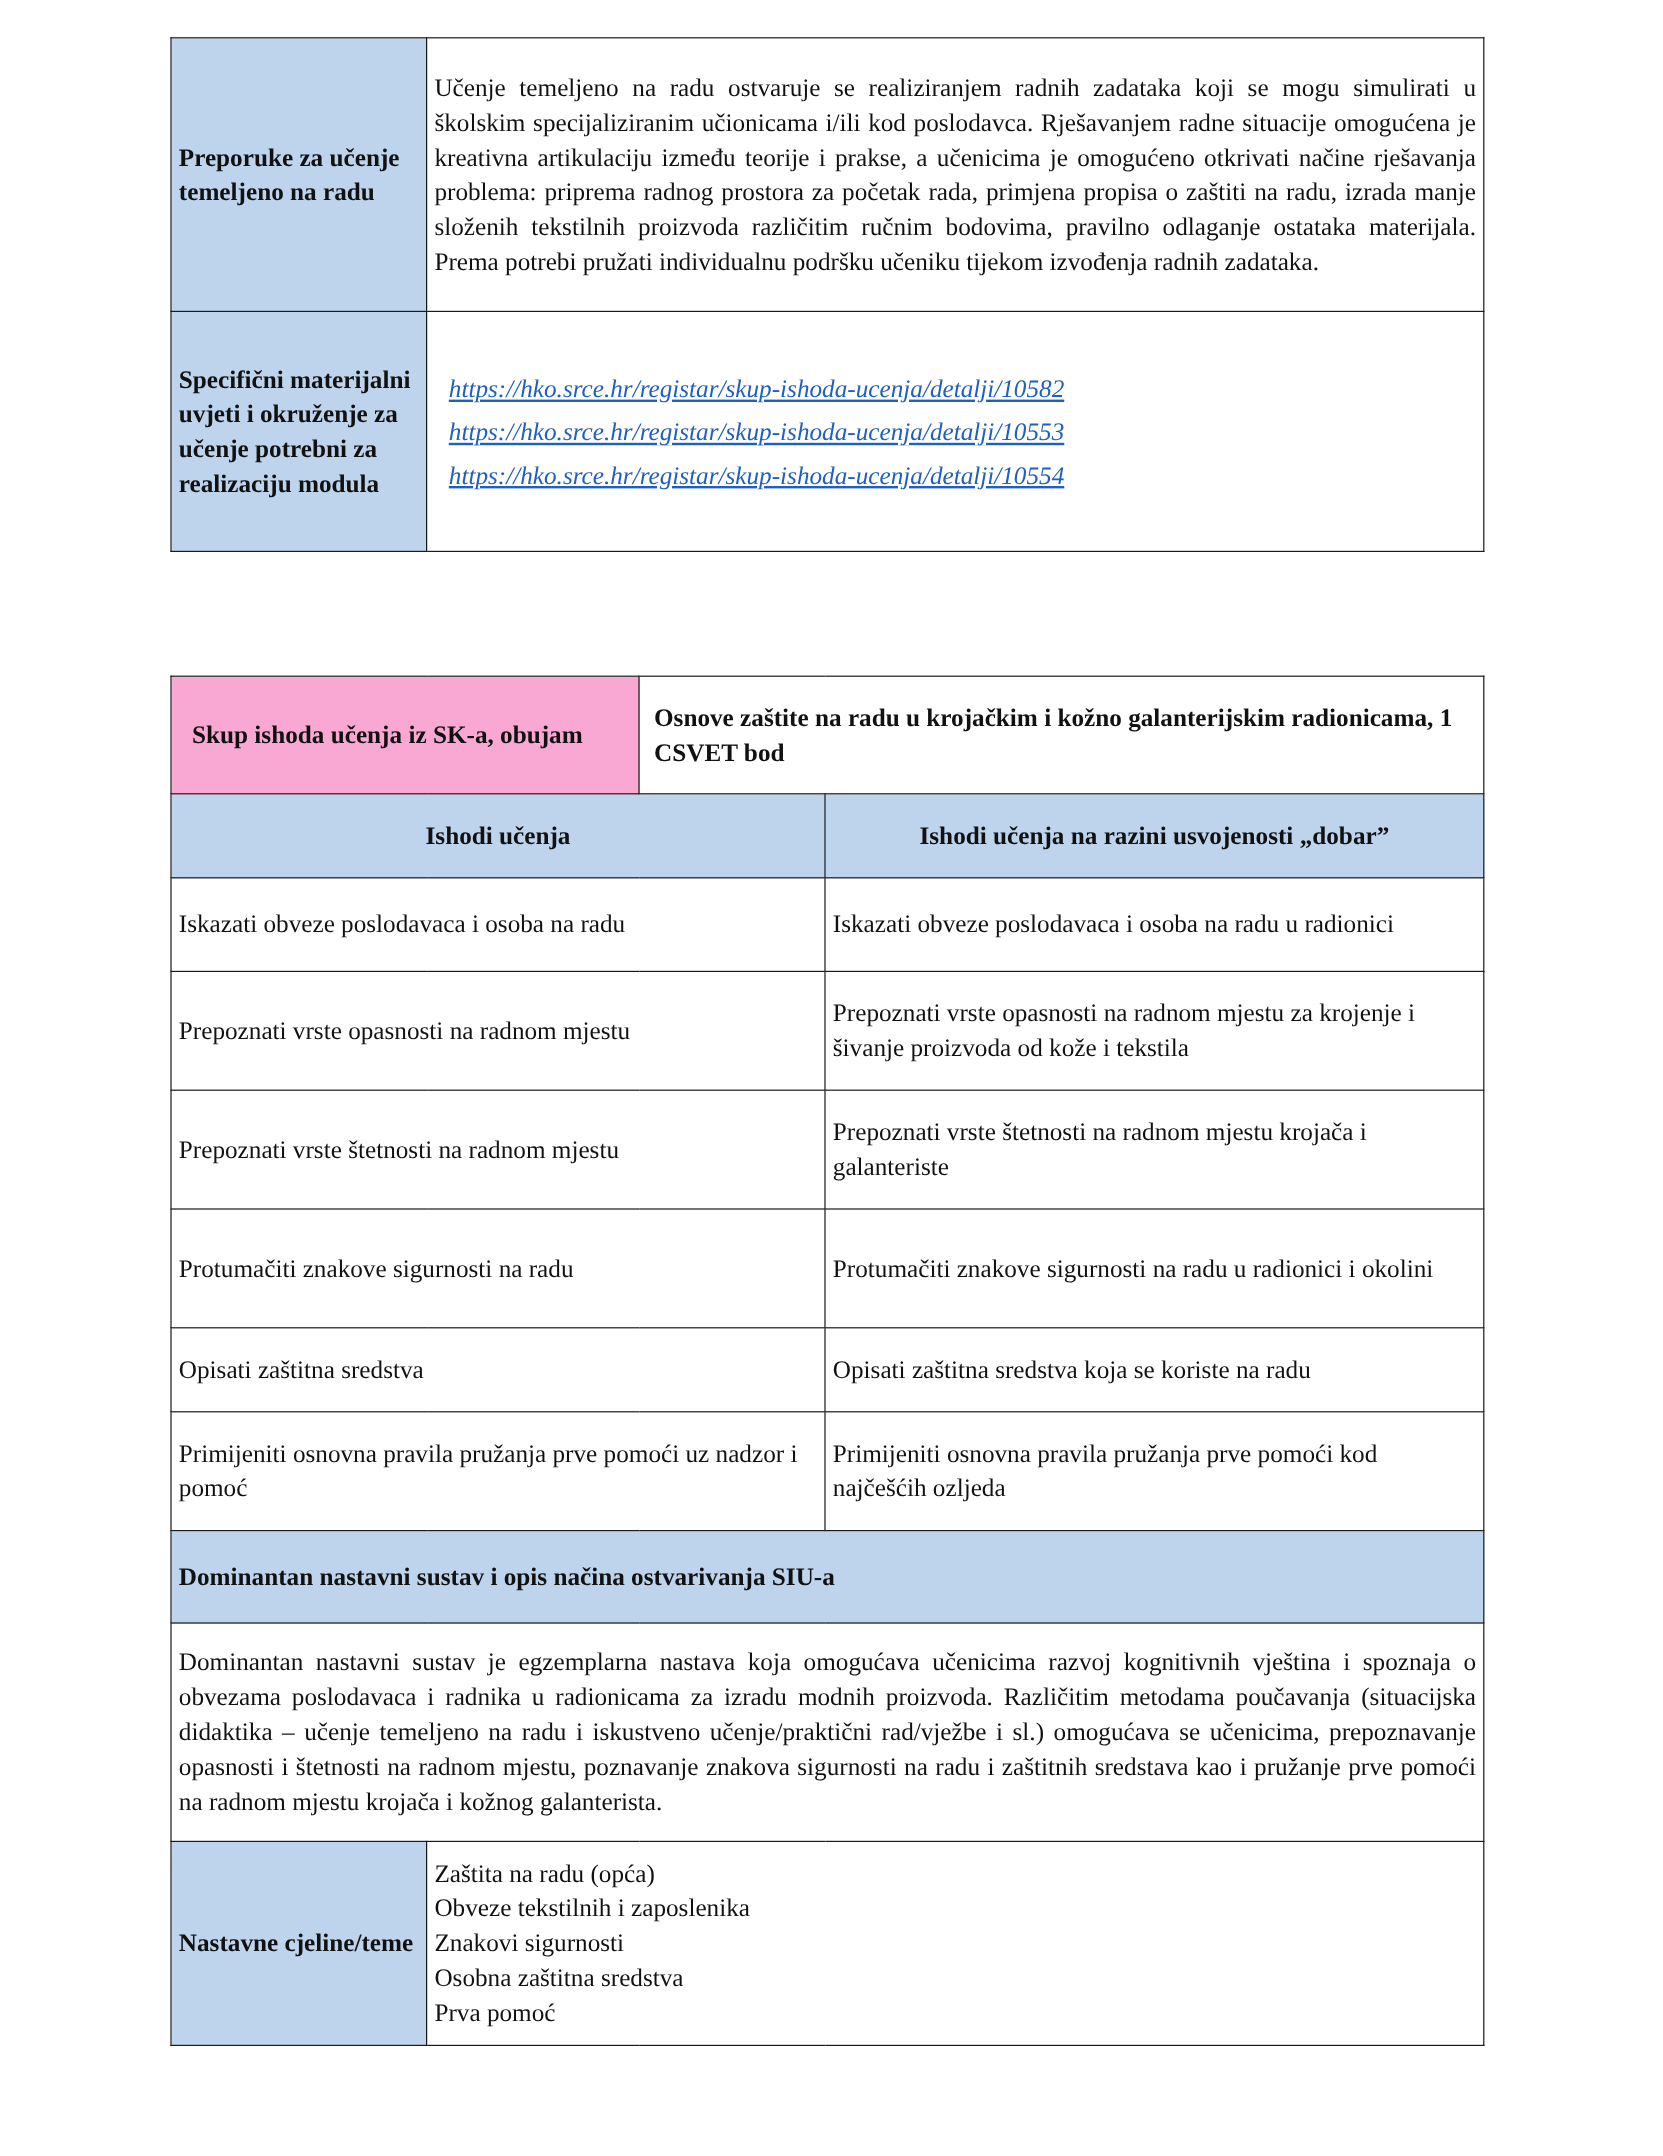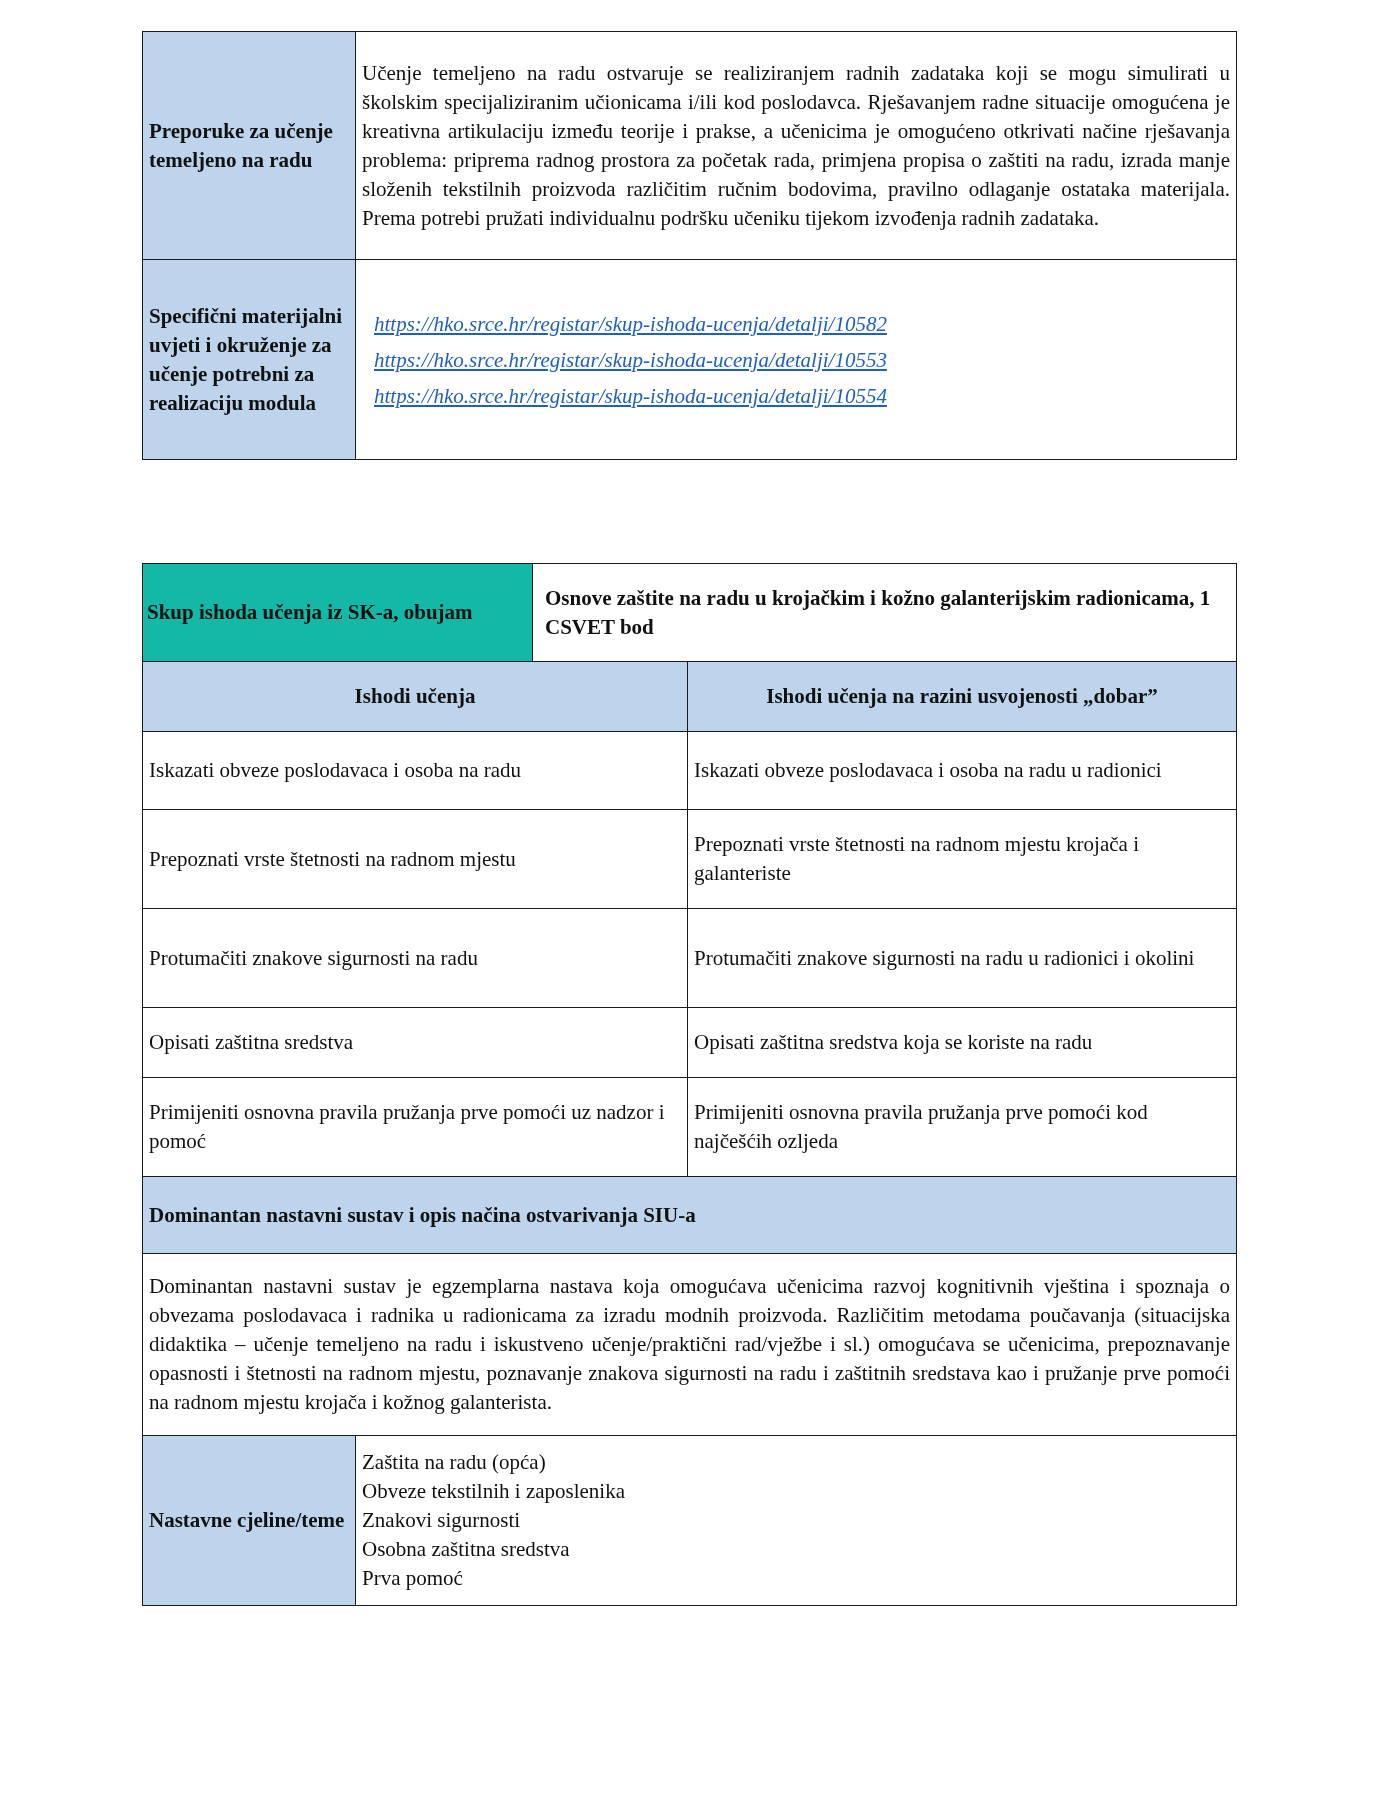--- a/index.html
+++ b/index.html
@@ -1,20 +1,20 @@
 <!DOCTYPE html>
 <html><head>
   <meta charset="utf-8">
   <style>
     html, body { margin: 0; padding: 0; background: #ffffff; }
     body { width: 1386px; height: 1797px; position: relative; font-family: "Liberation Serif", "DejaVu Serif", serif; color: #111; }
     table { border-collapse: collapse; position: absolute; left: 142px; width: 1095px; table-layout: fixed; }
     td { border: 1.5px solid #1a1a1a; vertical-align: middle; font-size: 21px; line-height: 29px; }
     .lbl { background: #bdd4ec; font-weight: bold; padding: 0 6px; }
-    .lbl-dark { background: #14b8a6; font-weight: bold; padding: 0 4px; }
+    .lbl-dark { background: #f9a8d4; font-weight: bold; padding: 0 17px; }
     .hdr { background: #bdd4ec; font-weight: bold; text-align: center; }
     .cell { padding: 0 6px; }
     .just { text-align: justify; text-align-last: left; }
     .links a { color: #1f5fbf; font-style: italic; text-decoration: underline; display: block; line-height: 36px; margin-left: 12px; }
     .topics div { line-height: 29px; }
   </style>
 </head>
 <body>
 
 <table style="top:31px;">
@@ -52,20 +52,24 @@
   </tr>
   <tr style="height:70px;">
     <td class="hdr" colspan="3">Ishodi učenja</td>
     <td class="hdr">Ishodi učenja na razini usvojenosti „dobar”</td>
   </tr>
   <tr style="height:78px;">
     <td class="cell" colspan="3">Iskazati obveze poslodavaca i osoba na radu</td>
     <td class="cell">Iskazati obveze poslodavaca i osoba na radu u radionici</td>
   </tr>
   <tr style="height:99px;">
+    <td class="cell" colspan="3">Prepoznati vrste opasnosti na radnom mjestu</td>
+    <td class="cell">Prepoznati vrste opasnosti na radnom mjestu za krojenje i šivanje proizvoda od kože i tekstila</td>
+  </tr>
+  <tr style="height:99px;">
     <td class="cell" colspan="3">Prepoznati vrste štetnosti na radnom mjestu</td>
     <td class="cell">Prepoznati vrste štetnosti na radnom mjestu krojača i galanteriste</td>
   </tr>
   <tr style="height:99px;">
     <td class="cell" colspan="3">Protumačiti znakove sigurnosti na radu</td>
     <td class="cell">Protumačiti znakove sigurnosti na radu u radionici i okolini</td>
   </tr>
   <tr style="height:70px;">
     <td class="cell" colspan="3">Opisati zaštitna sredstva</td>
     <td class="cell">Opisati zaštitna sredstva koja se koriste na radu</td>

